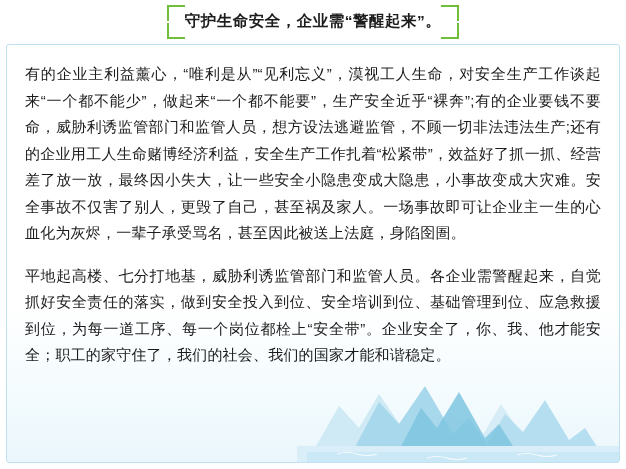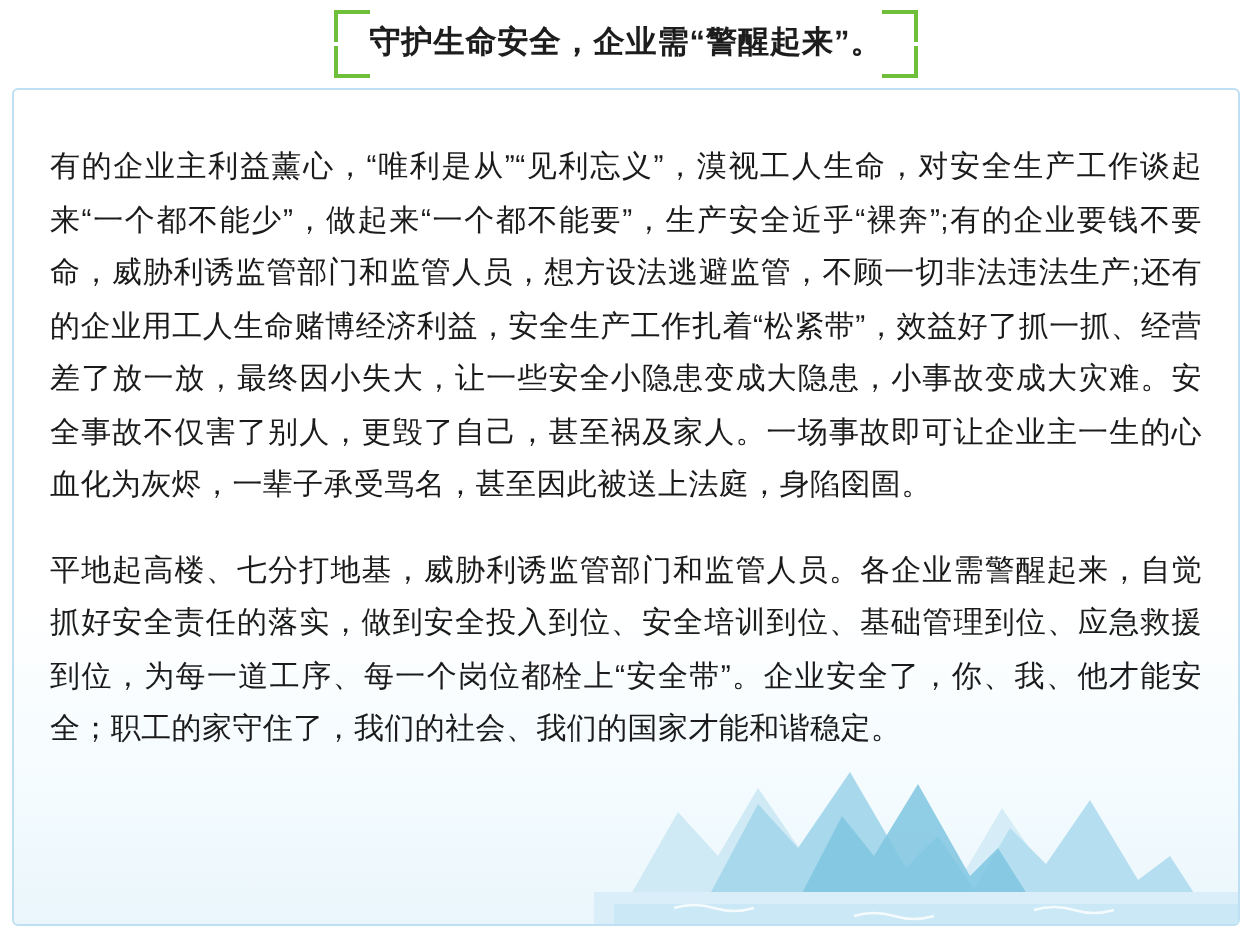--- a/index.html
+++ b/index.html
@@ -92,21 +92,21 @@
     border-radius: 3px;
     background: linear-gradient(180deg, #ffffff 0%, #ffffff 62%, #f3fbfe 85%, #eaf6fc 100%);
     overflow: hidden;
   }
   .card-inner {
     position: relative;
     z-index: 2;
     padding: 16px 18px 0 18px;
   }
   .para {
-    margin: 10px 0 16px 0;
+    margin: 0 0 16px 0;
     font-size: 15px;
     line-height: 26.5px;
     color: #1b1b1b;
     text-align: justify;
     text-justify: inter-ideograph;
     letter-spacing: 0.2px;
   }
 
   
   .scenery {

